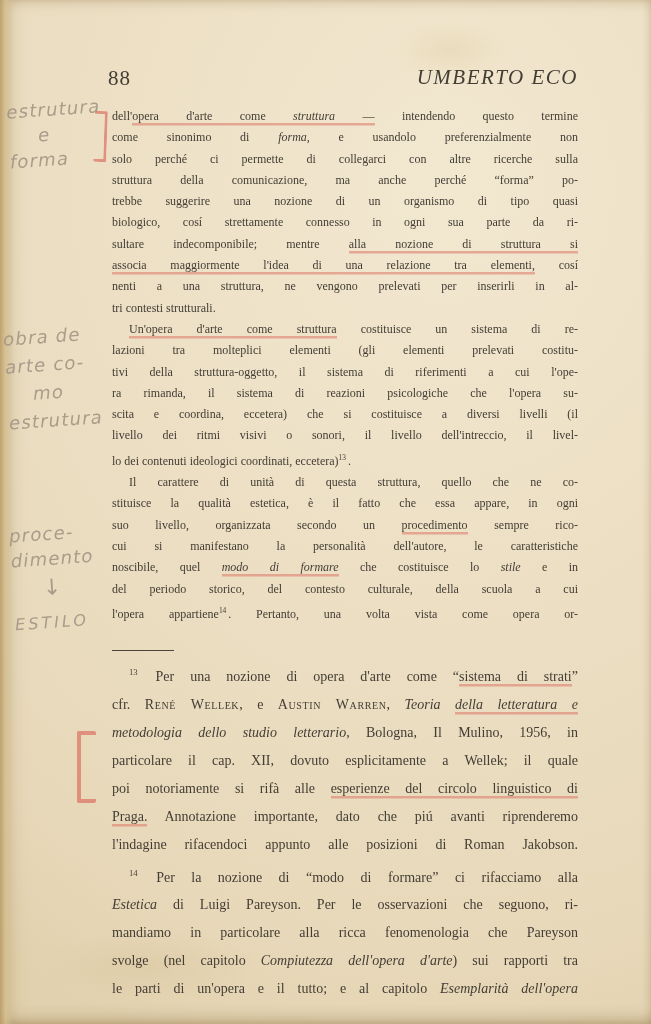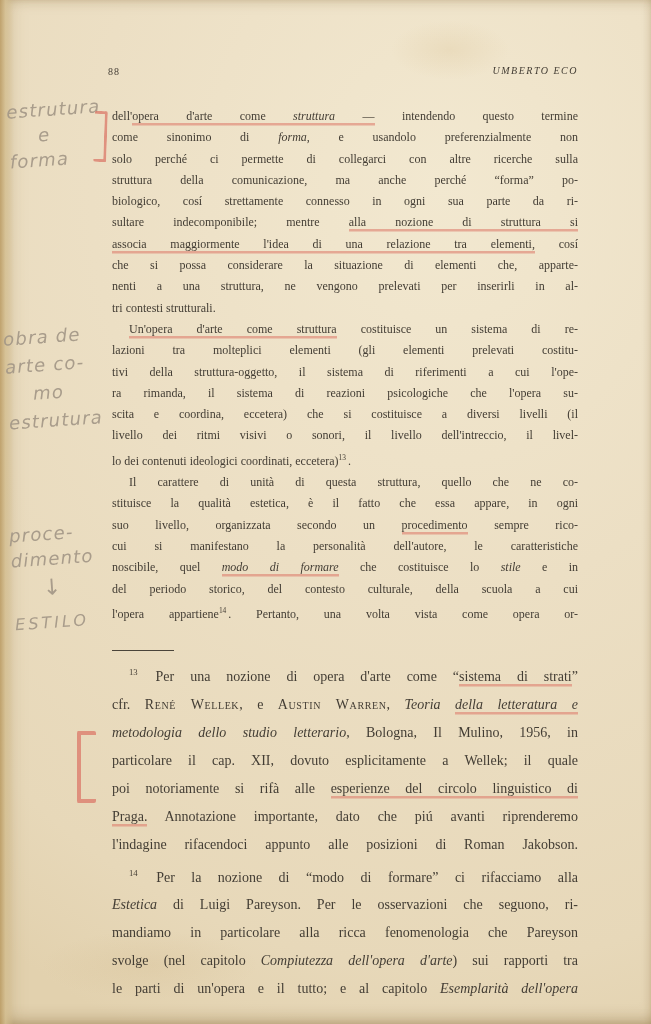--- a/index.html
+++ b/index.html
@@ -17,21 +17,21 @@
       inset -4px 0 10px -6px rgba(125,92,35,.25),
       inset 0 6px 14px -9px rgba(125,92,35,.35),
       inset 0 -10px 18px -10px rgba(110,80,30,.45);
   }
   .edge-left{
     position:absolute;left:0;top:0;bottom:0;width:14px;
     background:linear-gradient(90deg,#bf9f66 0%,#d9c496 40%,rgba(217,196,150,0) 100%);
     opacity:.75;
   }
   
-  .pagehead{position:absolute;left:112px;width:466px;top:66px;height:20px;font-size:10px;}
+  .pagehead{position:absolute;left:112px;width:466px;top:66px;height:20px;font-size:21px;}
   .pagenum{position:absolute;left:-4px;top:0;letter-spacing:1px;}
   .runhead{position:absolute;left:0;right:0;top:-1px;text-align:right;font-style:italic;letter-spacing:1.5px;}
   
   .bodytext{position:absolute;left:112px;top:106px;width:466px;font-size:12px;line-height:21.3px;}
   .footnotes{position:absolute;left:112px;top:658px;width:466px;font-size:14px;line-height:28px;}
   .fnrule{position:absolute;left:112px;top:650px;width:62px;border-top:1.5px solid #4a443a;}
   .tline{text-align:justify;text-align-last:justify;-moz-text-align-last:justify;white-space:normal;}
   .tline.last{text-align-last:left;-moz-text-align-last:left;}
   .tline.indent{text-indent:17px;}
   .i{font-style:italic;}
@@ -89,24 +89,24 @@
   <header class="pagehead">
     <span class="pagenum">88</span>
     <span class="runhead">UMBERTO ECO</span>
   </header>
 
   <main class="bodytext" id="body-lines">
       <div class="tline"><span>dell'</span><span class="u">opera d'arte come </span><span class="i u">struttura</span><span class="u"> —</span><span> intendendo questo termine</span></div>
       <div class="tline"><span>come sinonimo di </span><span class="i">forma</span><span>, e usandolo preferenzialmente non</span></div>
       <div class="tline"><span>solo perché ci permette di collegarci con altre ricerche sulla</span></div>
       <div class="tline"><span>struttura della comunicazione, ma anche perché “forma” po-</span></div>
+      <div class="tline"><span>trebbe suggerire una nozione di un organismo di tipo quasi</span></div>
       <div class="tline"><span>biologico, cosí strettamente connesso in ogni sua parte da ri-</span></div>
       <div class="tline"><span>sultare indecomponibile; mentre </span><span class="u">alla nozione di struttura si</span></div>
       <div class="tline"><span class="u">associa maggiormente l'idea di una relazione tra elementi,</span><span> cosí</span></div>
-      <div class="tline"><span>che si possa considerare la situazione di elementi che, apparte-</span></div>
       <div class="tline"><span>nenti a una struttura, ne vengono prelevati per inserirli in al-</span></div>
       <div class="tline last"><span>tri contesti strutturali.</span></div>
       <div class="tline indent"><span class="u">Un'opera d'arte come struttura</span><span> costituisce un sistema di re-</span></div>
       <div class="tline"><span>lazioni tra molteplici elementi (gli elementi prelevati costitu-</span></div>
       <div class="tline"><span>tivi della struttura-oggetto, il sistema di riferimenti a cui l'ope-</span></div>
       <div class="tline"><span>ra rimanda, il sistema di reazioni psicologiche che l'opera su-</span></div>
       <div class="tline"><span>scita e coordina, eccetera) che si costituisce a diversi livelli (il</span></div>
       <div class="tline"><span>livello dei ritmi visivi o sonori, il livello dell'intreccio, il livel-</span></div>
       <div class="tline last"><span>lo dei contenuti ideologici coordinati, eccetera)</span><span class="sup">13</span><span>.</span></div>
       <div class="tline indent"><span>Il carattere di unità di questa struttura, quello che ne co-</span></div>

